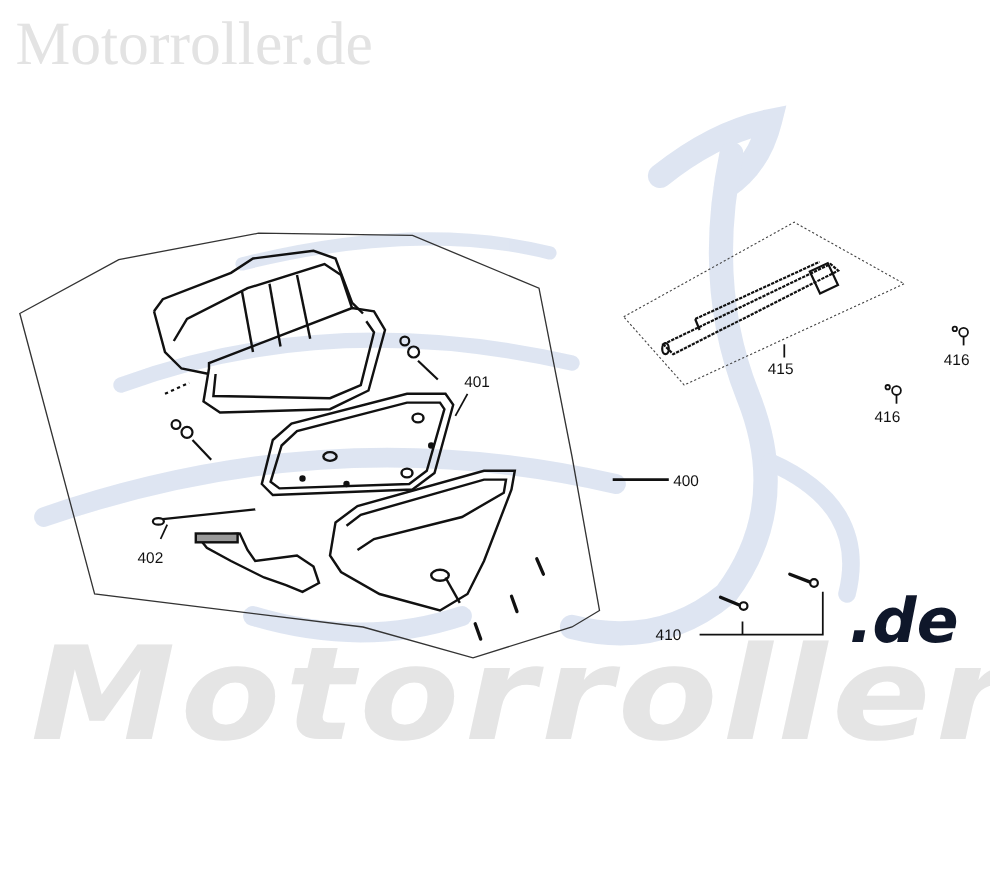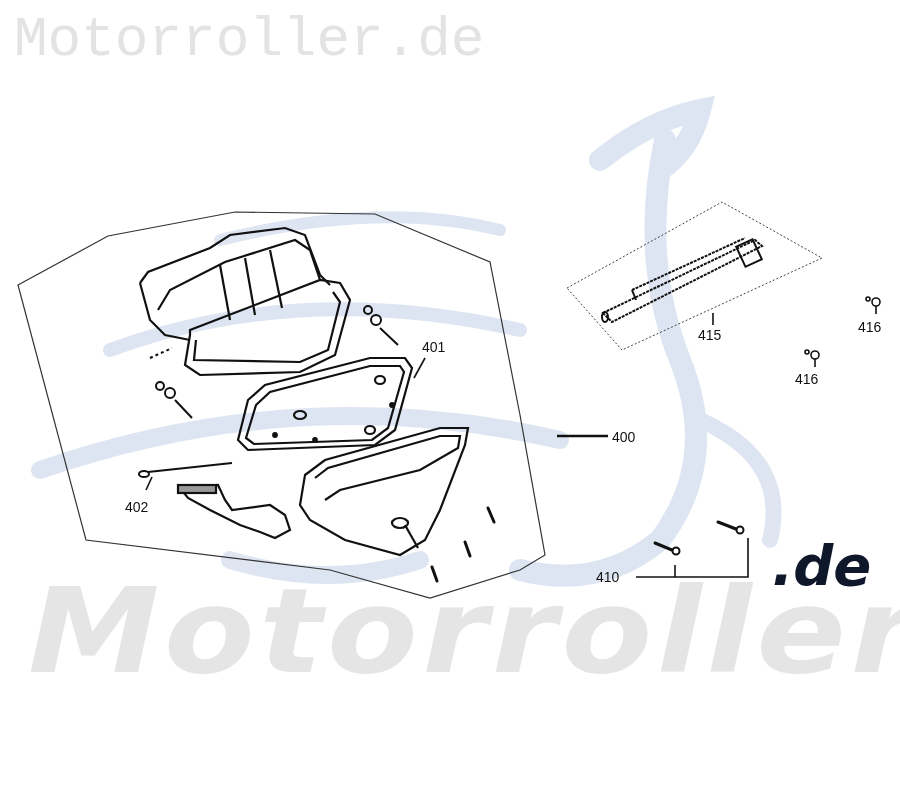--- a/index.html
+++ b/index.html
@@ -1,19 +1,19 @@
 <!DOCTYPE html>
 <html><head>
 <meta charset="utf-8">
 <style>
   html, body { margin: 0; padding: 0; background: #ffffff; }
   body { width: 900px; height: 800px; position: relative; overflow: hidden; font-family: "Liberation Sans", sans-serif; }
   .wm-top {
     position: absolute; left: 14px; top: 12px;
-    font-family: Liberation Mono, monospace; font-size: 56px; color: #e3e3e3;
+    font-family: Liberation Serif, serif; font-size: 56px; color: #e3e3e3;
     letter-spacing: 0px; line-height: 1;
   }
   .wm-big {
     position: absolute; left: 28px; top: 572px;
     font-family: "DejaVu Sans", sans-serif; font-weight: bold; font-style: italic;
     font-size: 118px; color: #e5e5e5; letter-spacing: 4px; line-height: 1;
     transform: scaleX(1.12); transform-origin: left top;
   }
   .wm-de {
     position: absolute; left: 772px; top: 538px;

